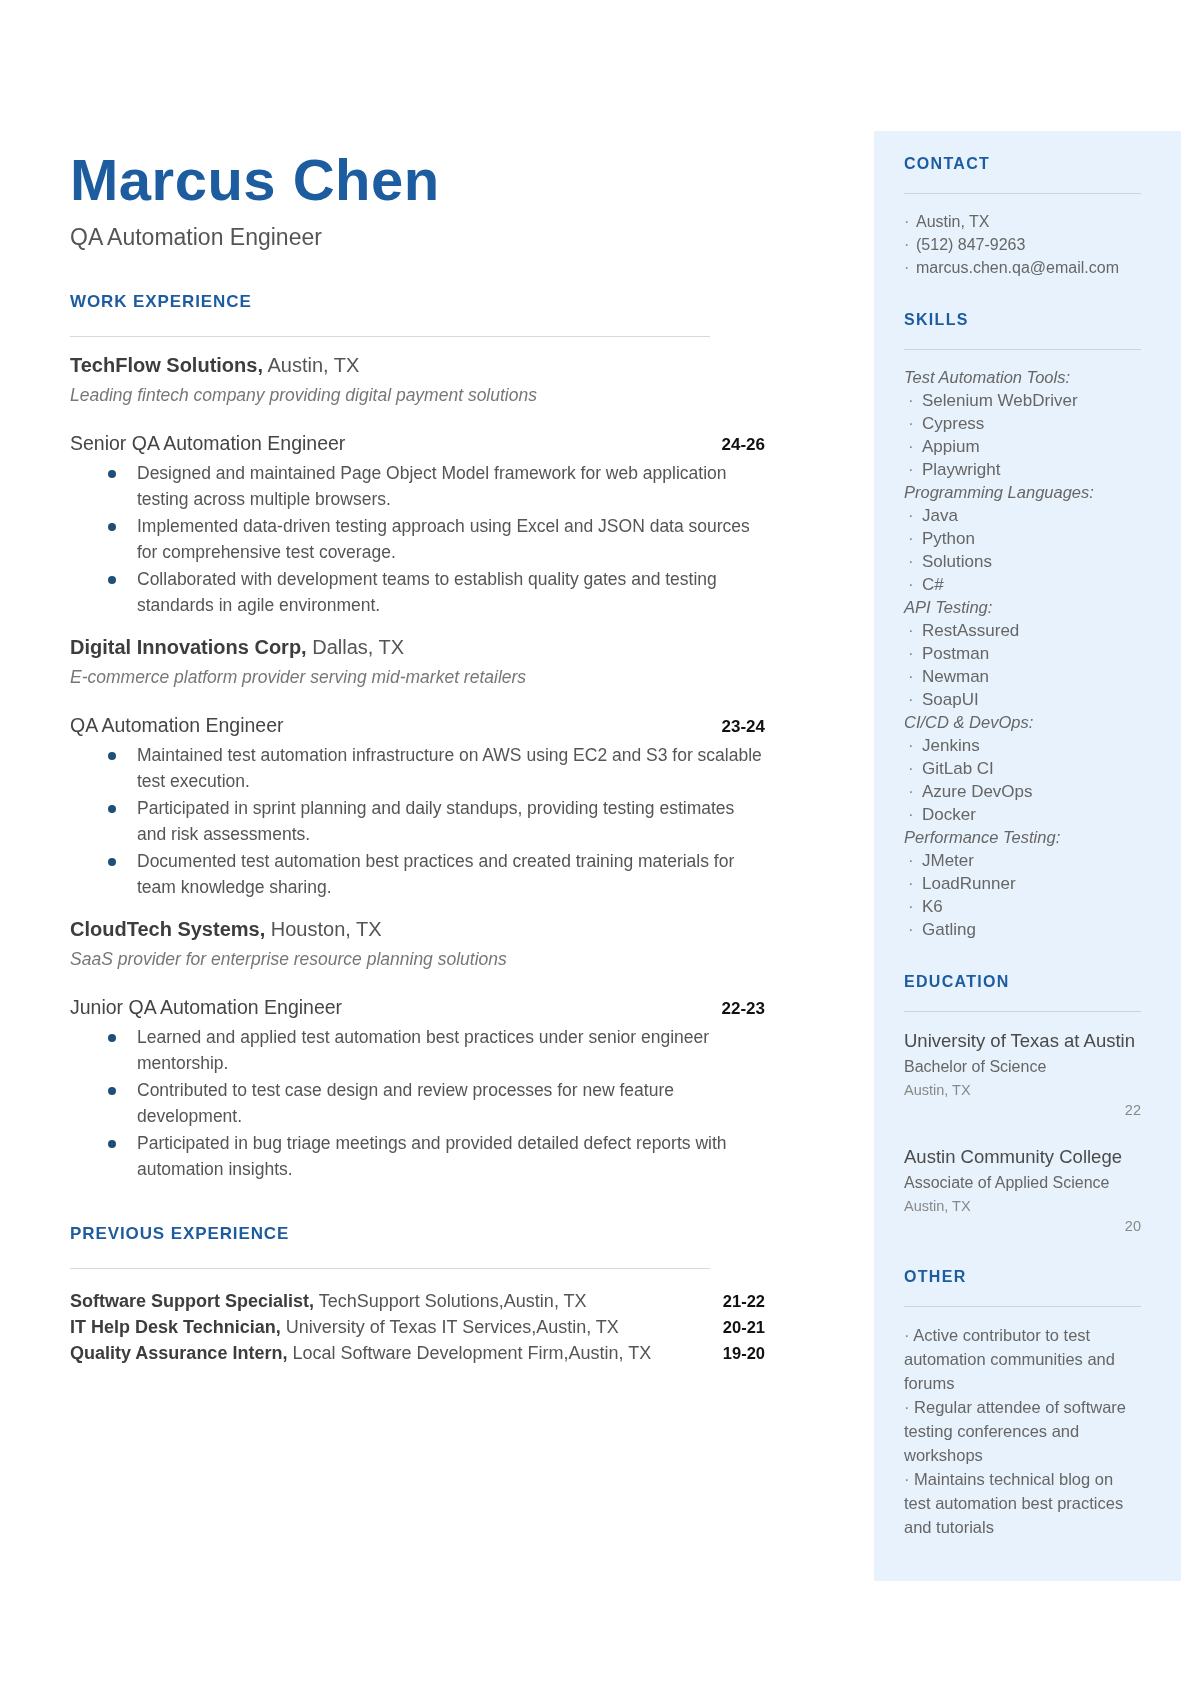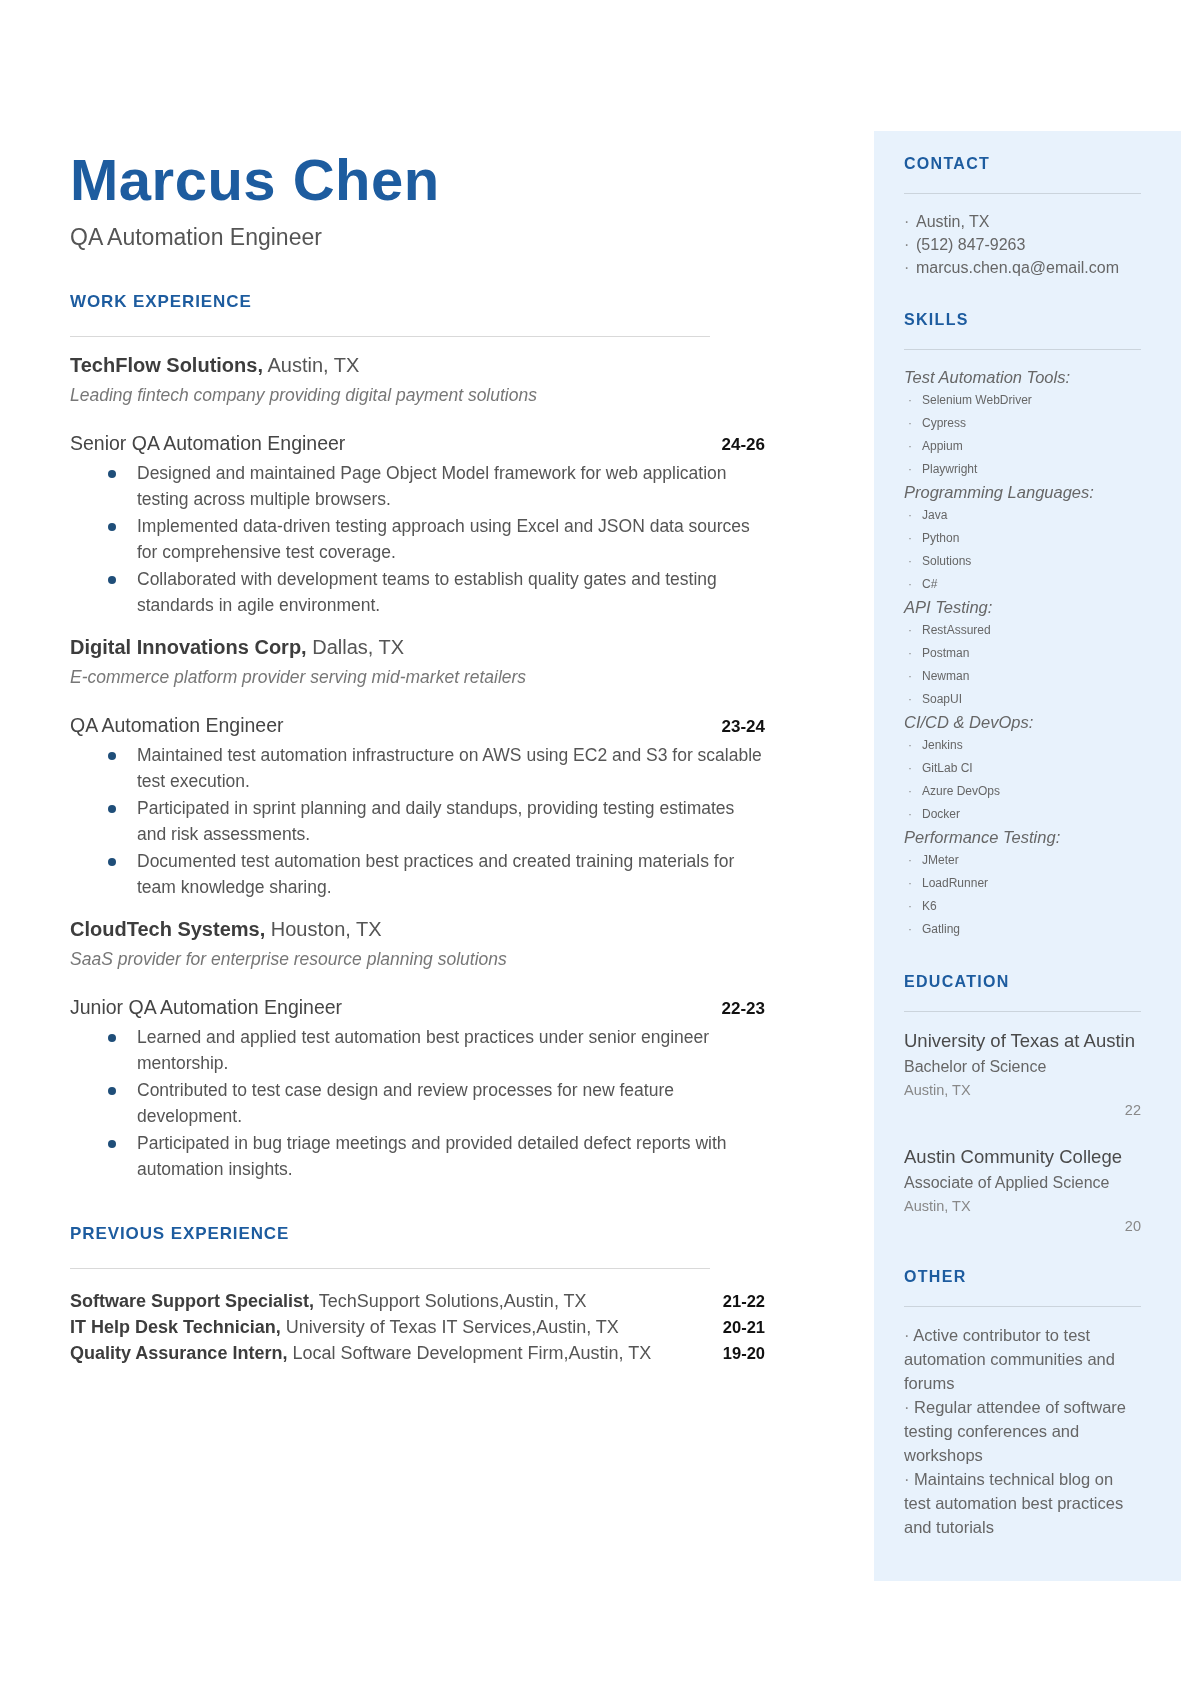--- a/index.html
+++ b/index.html
@@ -56,21 +56,21 @@
     background:var(--sidebar-bg);
     padding:24px 40px 0 30px;
     margin-left:31px;
   }
   .side-label{font-size:16px;font-weight:800;color:var(--accent);letter-spacing:1.3px;}
   .side-section{margin-top:32px;}
   .side-section:first-child{margin-top:0;}
   .side-item{position:relative;padding-left:12px;font-size:16px;color:#666;line-height:23px;}
   .side-item::before{content:"·";position:absolute;left:0;top:0;color:#888;}
   .skill-group-label{font-style:italic;font-size:16.5px;color:#666;line-height:23px;}
-  .skill-item{position:relative;padding-left:18px;font-size:12px;color:#666;line-height:23px;}
+  .skill-item{position:relative;padding-left:18px;font-size:17px;color:#666;line-height:23px;}
   .skill-item::before{content:"·";position:absolute;left:4px;top:0;color:#888;}
   .school{margin-top:16px;}
   .school:first-of-type{margin-top:14px;}
   .school + .school{margin-top:24px;}
   .school-name{font-size:18.5px;color:#4a4a4a;line-height:25px;}
   .school-degree{margin-top:3px;font-size:16px;color:#666;line-height:22px;}
   .school-loc{margin-top:2px;font-size:14.5px;color:#888;line-height:20px;}
   .school-year{font-size:14.5px;color:#888;line-height:20px;text-align:right;}
   .other-item{font-size:16.5px;color:#666;line-height:24px;}
   .other-item::before{content:"·  ";color:#888;}

